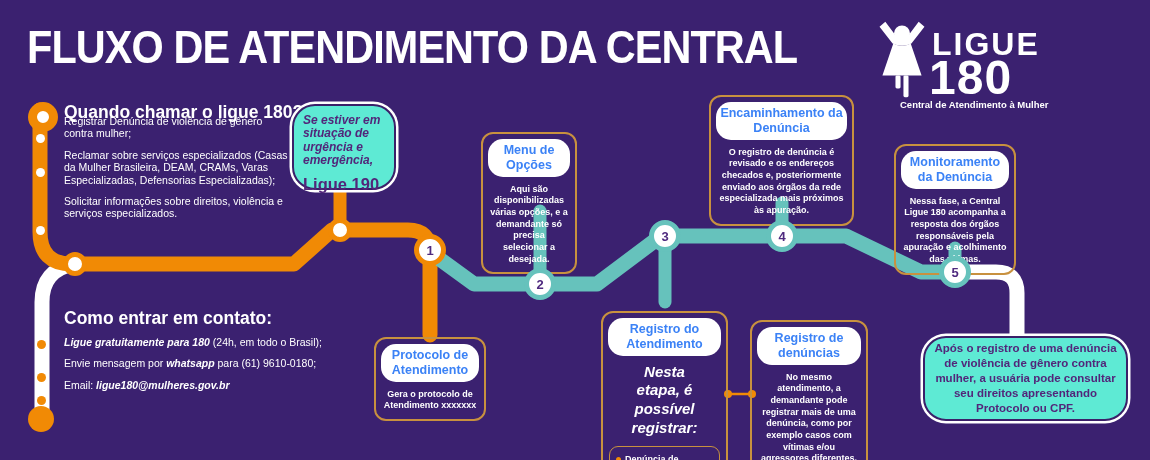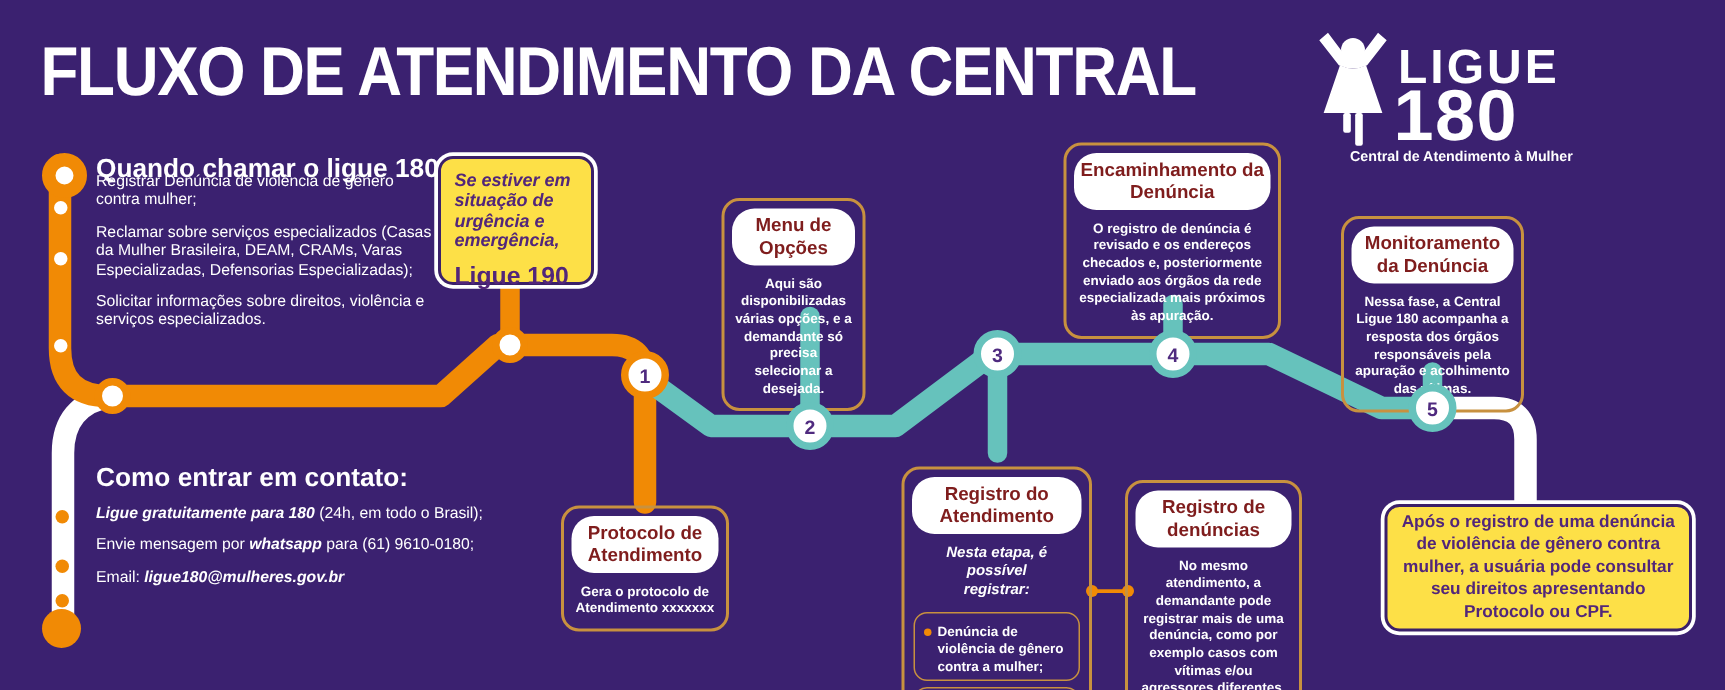--- a/index.html
+++ b/index.html
@@ -15,28 +15,28 @@
   .logo .l2{position:absolute;left:74px;top:46px;color:#fff;font-size:48px;font-weight:700;letter-spacing:1px;}
   .logo .tag{position:absolute;left:45px;top:95px;color:#fff;font-size:9.5px;font-weight:700;white-space:nowrap;}
   
   .sec-heading{position:absolute;color:#fff;font-weight:700;font-size:17.5px;}
   .bullets{position:absolute;color:#fff;font-size:10.5px;line-height:1.18;}
   .bullets .list-item{margin-bottom:9px;}
   .seg-bi{font-weight:700;font-style:italic;}
   
   .info-box{position:absolute;border:2px solid #c8913f;border-radius:12px;box-sizing:border-box;}
   .pill{background:#ffffff;border-radius:15px;margin:5px;padding:4px 3px;text-align:center;
-        font-weight:700;color:#7f1d1d;font-size:12.5px;line-height:1.18;}
+        font-weight:700;color:#3b82f6;font-size:12.5px;line-height:1.18;}
   .box-body{color:#fff;font-weight:700;font-size:9px;line-height:1.3;text-align:center;padding:2px 7px 7px;}
-  .box-intro{color:#fff;font-weight:700;font-style:italic;font-size:10px;line-height:1.25;text-align:center;padding:2px 24px 4px;}
+  .box-intro{color:#fff;font-weight:700;font-style:italic;font-size:15px;line-height:1.25;text-align:center;padding:2px 24px 4px;}
   .options .list-item{display:flex;gap:4px;align-items:flex-start;border:1.5px solid #c8913f;border-radius:9px;
         margin:4px 6px;padding:7px 3px 3px 6px;color:#fff;font-weight:700;font-size:9px;line-height:1.25;text-align:left;}
   .opt-dot{width:5px;height:5px;border-radius:50%;background:#f18a05;flex:0 0 auto;margin-top:3px;}
   
-  .alert-box{position:absolute;background:#fde047;border:2px solid #3b2069;border-radius:10px;
+  .alert-box{position:absolute;background:#5eead4;border:2px solid #3b2069;border-radius:23px;
         box-shadow:0 0 0 2.5px #ffffff;box-sizing:border-box;color:#52267a;}
   .alert-emerg{padding:8px 9px;font-size:12px;font-weight:700;font-style:italic;line-height:1.12;}
   .alert-emerg .big{font-style:normal;font-size:16.5px;margin-top:7px;}
   .alert-consult{display:flex;align-items:center;text-align:center;font-weight:700;font-size:11.5px;
         line-height:1.3;padding:4px 9px;}
   
   .badge{position:absolute;width:22px;height:22px;border-radius:50%;background:#fff;
         display:flex;align-items:center;justify-content:center;
         font-weight:700;font-size:13px;color:#4f2a7f;z-index:4;}
   .ring-orange{border:5px solid #f18a05;}

